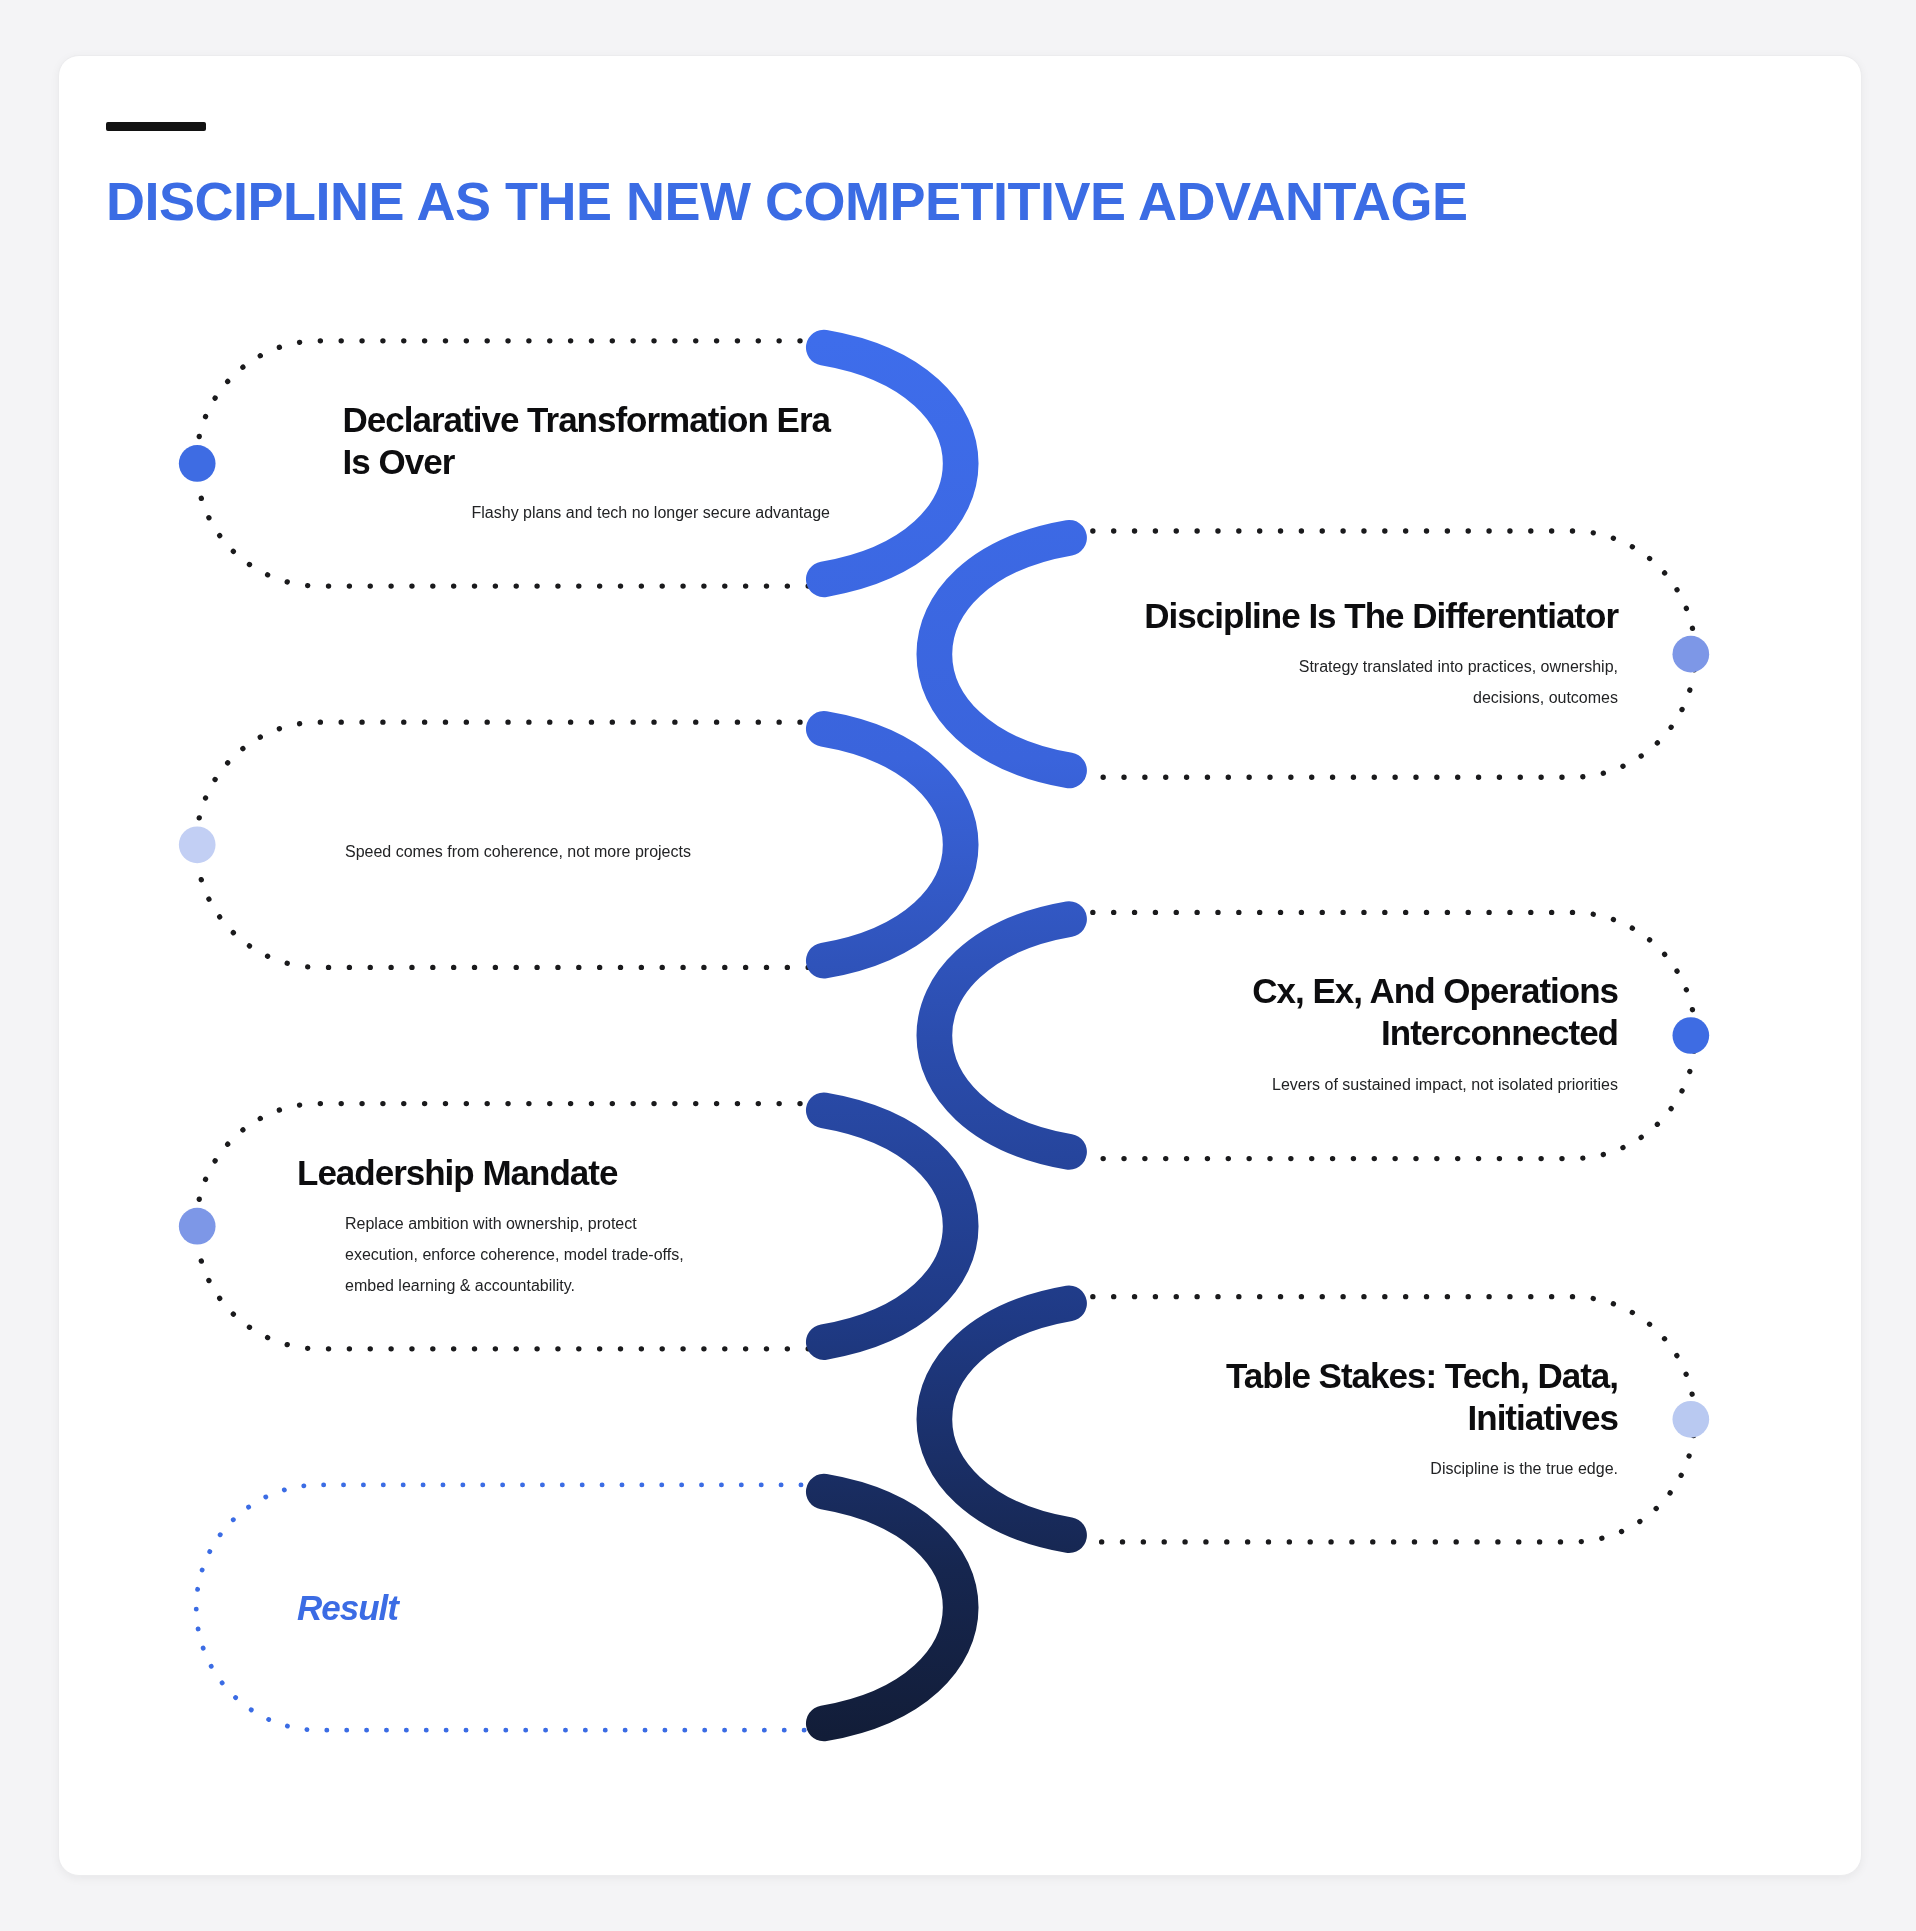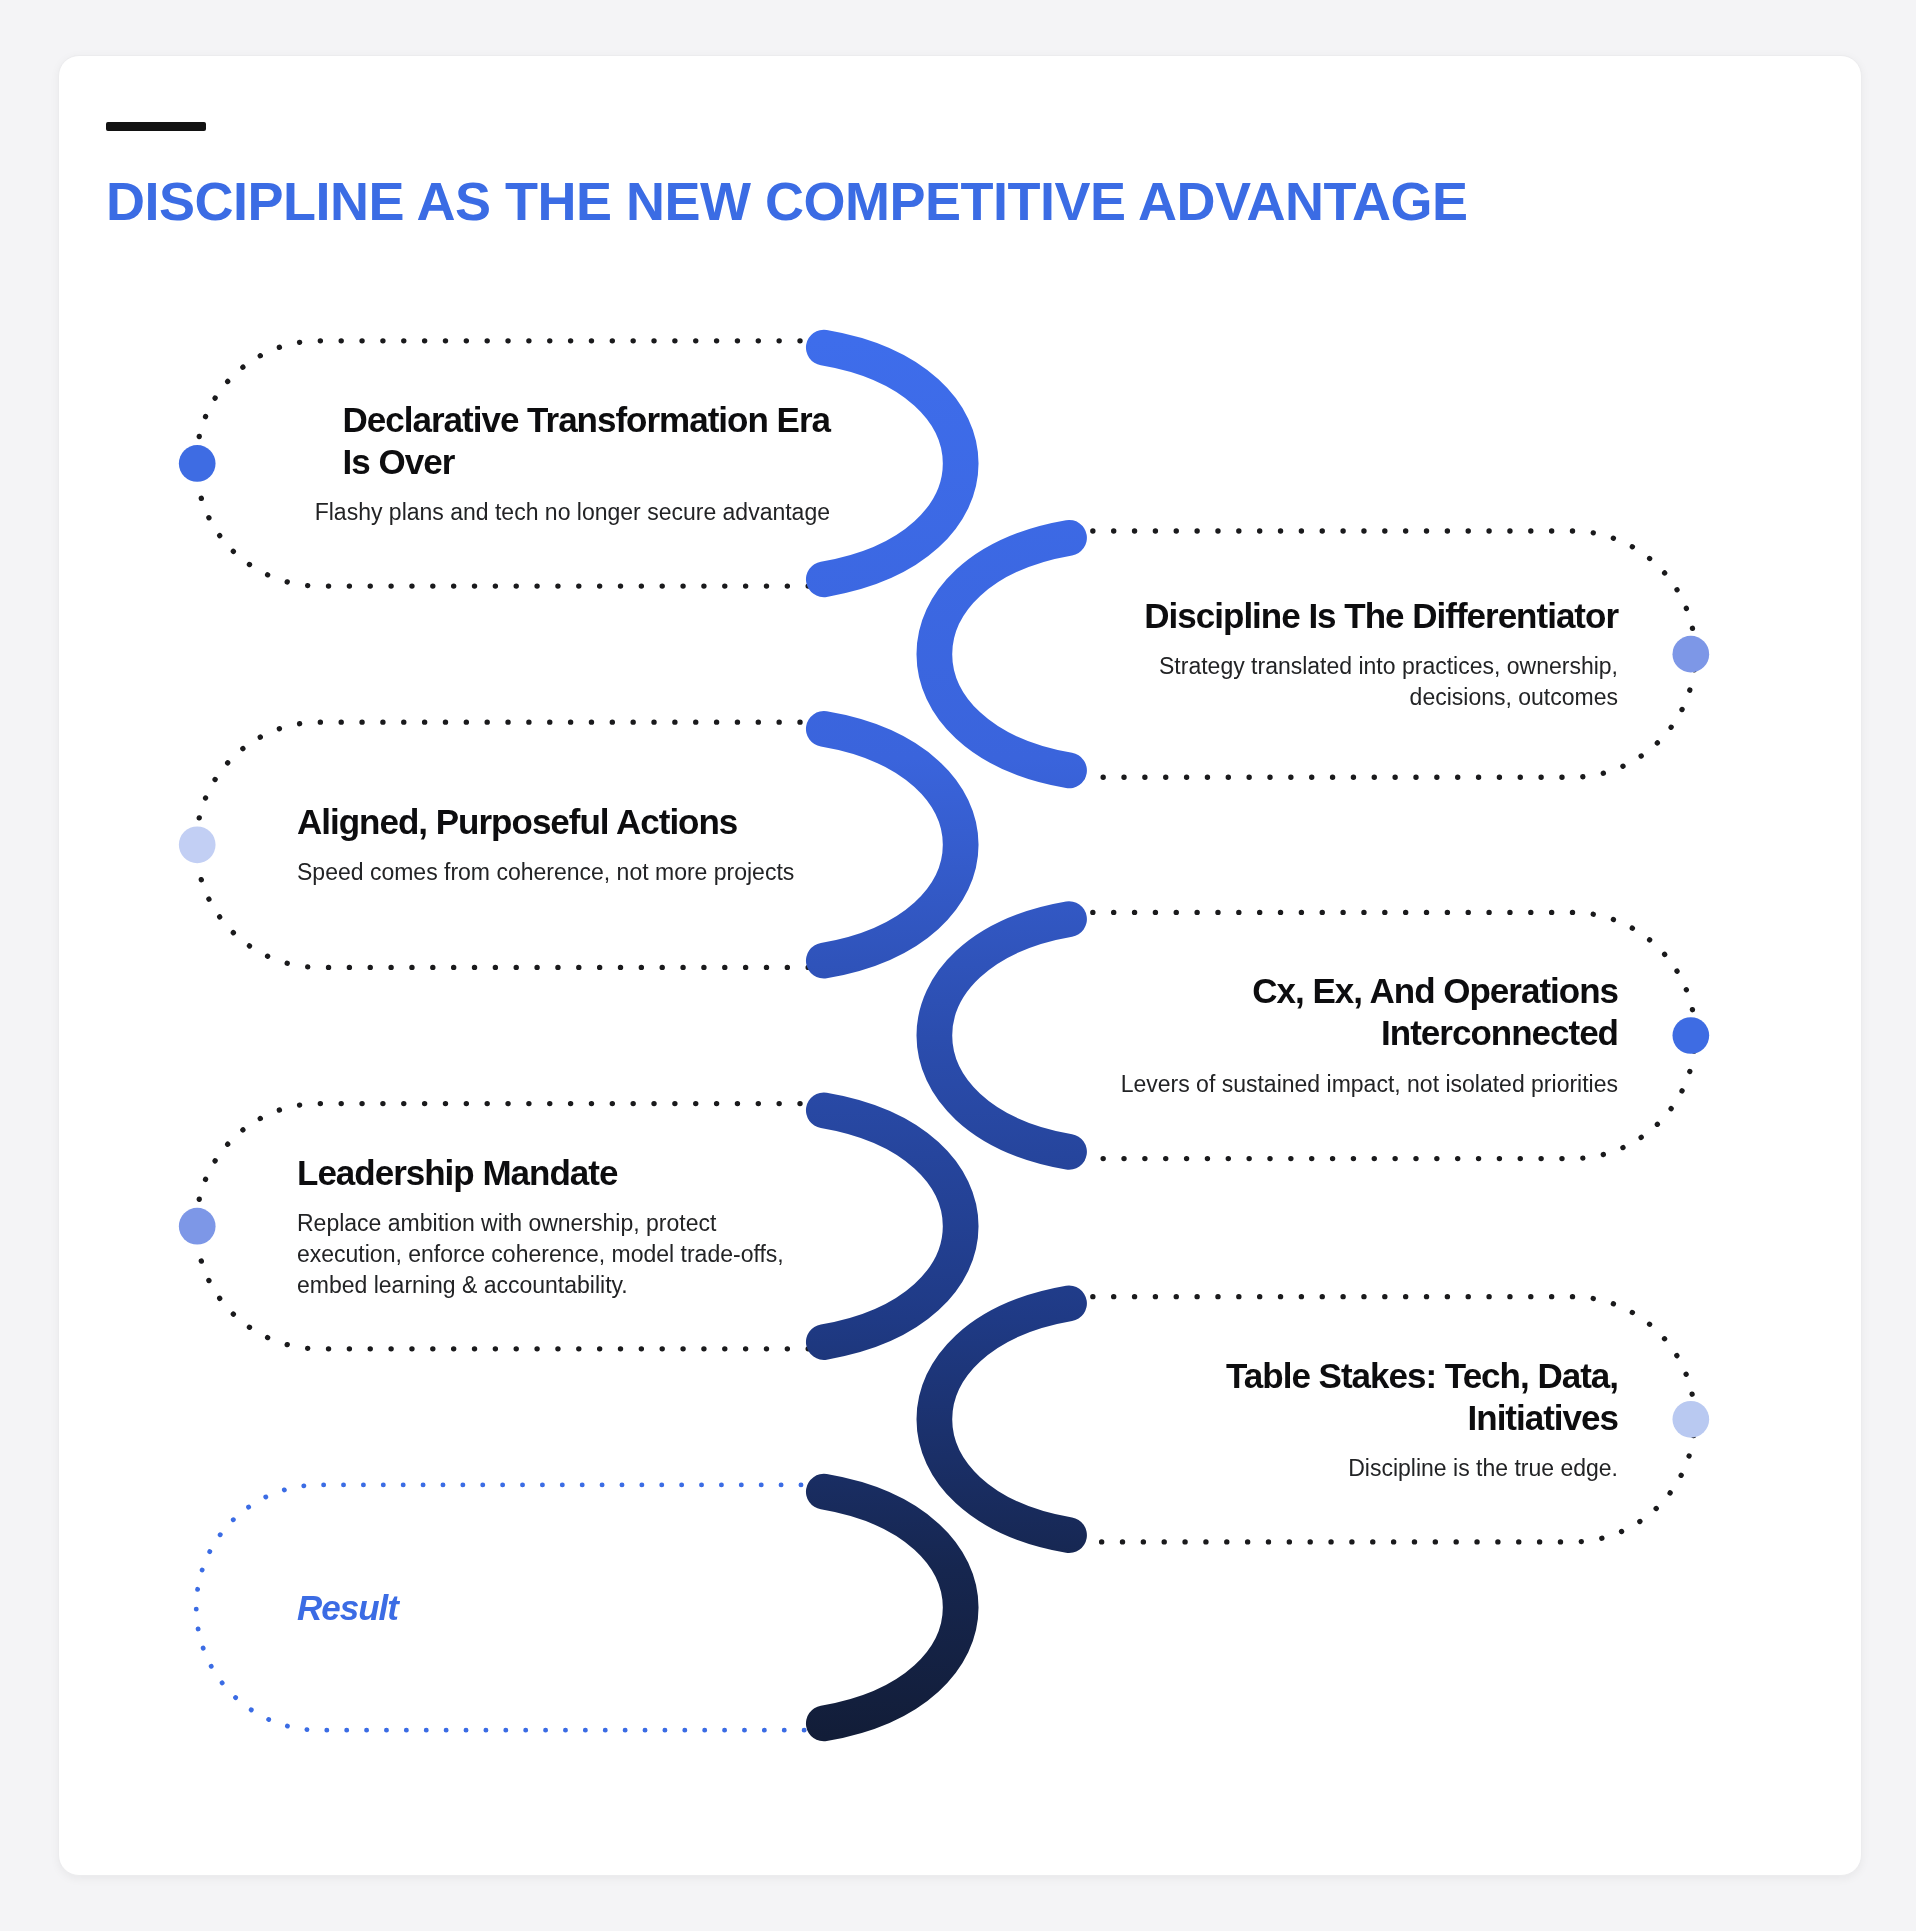--- a/index.html
+++ b/index.html
@@ -28,21 +28,21 @@
   .pill-text{
     position:absolute;display:flex;flex-direction:column;justify-content:center;
   }
   .pill-text.left{align-items:flex-start;text-align:left;}
   .pill-text.right{align-items:flex-end;text-align:right;}
   .pill-title{
     font-size:35px;font-weight:bold;letter-spacing:-1px;line-height:42px;
     color:#0d0d0f;white-space:pre;
   }
   .pill-sub{
-    margin-top:14.5px;font-size:23px;line-height:31px;color:#222325;white-space:pre;
+    margin-top:14.5px;font-size:16px;line-height:31px;color:#222325;white-space:pre;margin-left:48px;
   }
   .pill-text.result .pill-title{color:#3b6ce4;font-style:italic;}
   .pill-text.result .pill-sub{color:#4374dc;}
 </style>
 </head>
 <body>
 
 <div class="card"></div>
 
 <div class="dash"></div>
@@ -94,21 +94,20 @@
   <div class="pill-sub">Flashy plans and tech no longer secure advantage</div>
 </div>
 
 <div class="pill-text right" style="left:1072px;top:531px;width:546px;height:246px;">
   <div class="pill-title">Discipline Is The Differentiator</div>
   <div class="pill-sub">Strategy translated into practices, ownership,
 decisions, outcomes</div>
 </div>
 
 <div class="pill-text left" style="left:297px;top:722px;width:533px;height:245px;">
-  <div class="pill-title">Aligned, Purposeful Actions</div>
   <div class="pill-sub">Speed comes from coherence, not more projects</div>
 </div>
 
 <div class="pill-text right" style="left:1072px;top:912px;width:546px;height:246px;">
   <div class="pill-title">Cx, Ex, And Operations
 Interconnected</div>
   <div class="pill-sub">Levers of sustained impact, not isolated priorities</div>
 </div>
 
 <div class="pill-text left" style="left:297px;top:1104px;width:533px;height:245px;">

